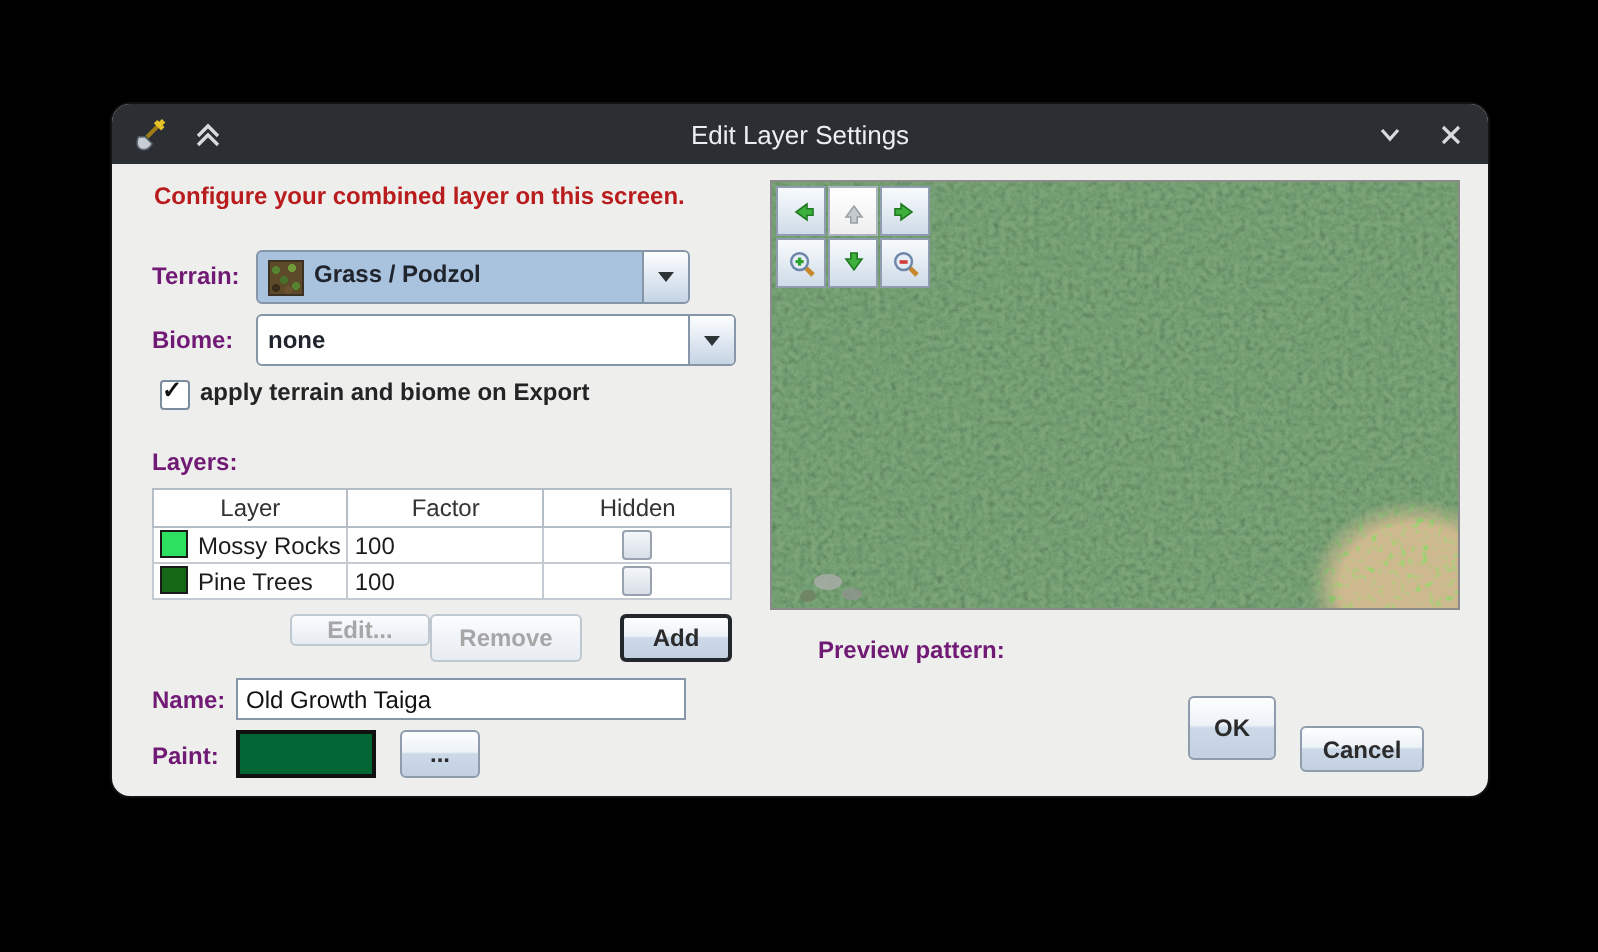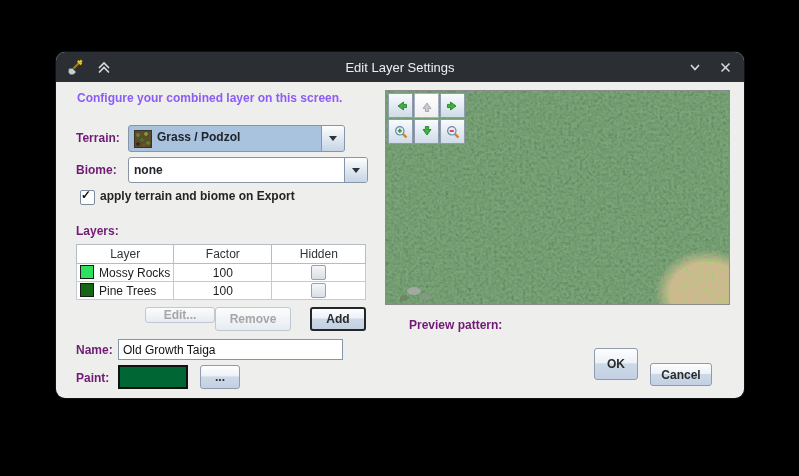--- a/index.html
+++ b/index.html
@@ -8,21 +8,21 @@
   .dialog{position:absolute;left:56px;top:52px;width:688px;height:346px;
           background:#eeeeec;border-radius:9px;box-shadow:0 0 0 1px #121212,0 6px 18px rgba(0,0,0,.65);}
   .titlebar{position:absolute;left:0;top:0;width:100%;height:30px;background:#2b2f34;
             border-radius:9px 9px 0 0;display:flex;align-items:center;box-sizing:border-box;padding:0 10px;}
   .titlebar .ticon{width:20px;height:20px;margin-right:8px;display:flex;align-items:center;justify-content:center;}
   .title-text{position:absolute;left:0;right:0;text-align:center;color:#eceff1;font-size:13px;}
   .tb-right{margin-left:auto;display:flex;gap:12px;align-items:center;z-index:2;}
   .tb-btn{width:18px;height:18px;display:flex;align-items:center;justify-content:center;cursor:default;}
 
   .lbl{position:absolute;font-weight:bold;color:#701a75;}
-  .intro{position:absolute;left:21px;top:39px;font-weight:bold;color:#8b5cf6;}
+  .intro{position:absolute;left:21px;top:39px;font-weight:bold;color:#b91c1c;}
 
   .combo{position:absolute;display:flex;align-items:center;box-sizing:border-box;
          border:1px solid #8795a8;border-radius:3px;background:#fff;overflow:hidden;}
   .combo .val{flex:1;font-weight:bold;color:#20242c;padding-left:5px;display:flex;align-items:flex-start;gap:5px;white-space:nowrap;overflow:hidden;}
   .combo .arrowbox{width:22px;align-self:stretch;border-left:1px solid #8795a8;
          background:linear-gradient(#fdfefe,#e3ebf3 45%,#c6d4e4);display:flex;align-items:center;justify-content:center;}
   .tri{width:0;height:0;border-left:4px solid transparent;border-right:4px solid transparent;border-top:5px solid #2e3338;}
   .combo.focused .val{background:#a9c2de;}
   .combo.focused{background:#a9c2de;}
 
@@ -36,21 +36,21 @@
       radial-gradient(circle 2px at 9px 14px,#6b5330 0 2px,transparent 2px);}
 
   .checkbox{position:absolute;width:13px;height:13px;background:#fff;border:1px solid #7c8b9d;border-radius:2px;}
   .checkbox .check-glyph{position:absolute;left:0px;top:-3px;font-size:12px;font-weight:bold;color:#111;}
   .cb-label{position:absolute;font-weight:bold;color:#242424;}
 
   table.layers{position:absolute;left:20px;top:192px;border-collapse:collapse;background:#fff;
                border:1px solid #9aa3ae;table-layout:fixed;}
   table.layers th{font-weight:normal;color:#333;border:1px solid #b4bcc6;height:18px;background:#fff;text-align:center;padding:0;}
   table.layers td{border:1px solid #c3cad2;height:17px;padding:0 3px;color:#1c1c1c;white-space:nowrap;}
-  td.factor{text-align:center;padding-right:6px;}
+  td.factor{text-align:left;padding-right:6px;}
   .row-swatch{display:inline-block;width:12px;height:12px;border:1px solid #1a1a1a;vertical-align:-2px;margin-right:5px;}
   .mini-cb{width:13px;height:13px;margin:0 auto;border:1px solid #97a2ae;border-radius:2px;
            background:linear-gradient(#f4f7fa,#d8dfe7);}
 
   .btn{position:absolute;box-sizing:border-box;display:flex;align-items:center;justify-content:center;
        font-family:"Liberation Sans",sans-serif;font-weight:bold;font-size:12px;color:#2b2b2b;
        background:linear-gradient(#fdfefe 0%,#edf2f7 45%,#ccd9e8 50%,#c2d0e1 100%);
        border:1px solid #8e9cae;border-radius:3px;}
   .btn.disabled{color:#a6a6a6;border-color:#bfc7d1;background:linear-gradient(#fbfcfd,#e7ecf2);}
   .btn.focusring{border:2px solid #23272c;}

